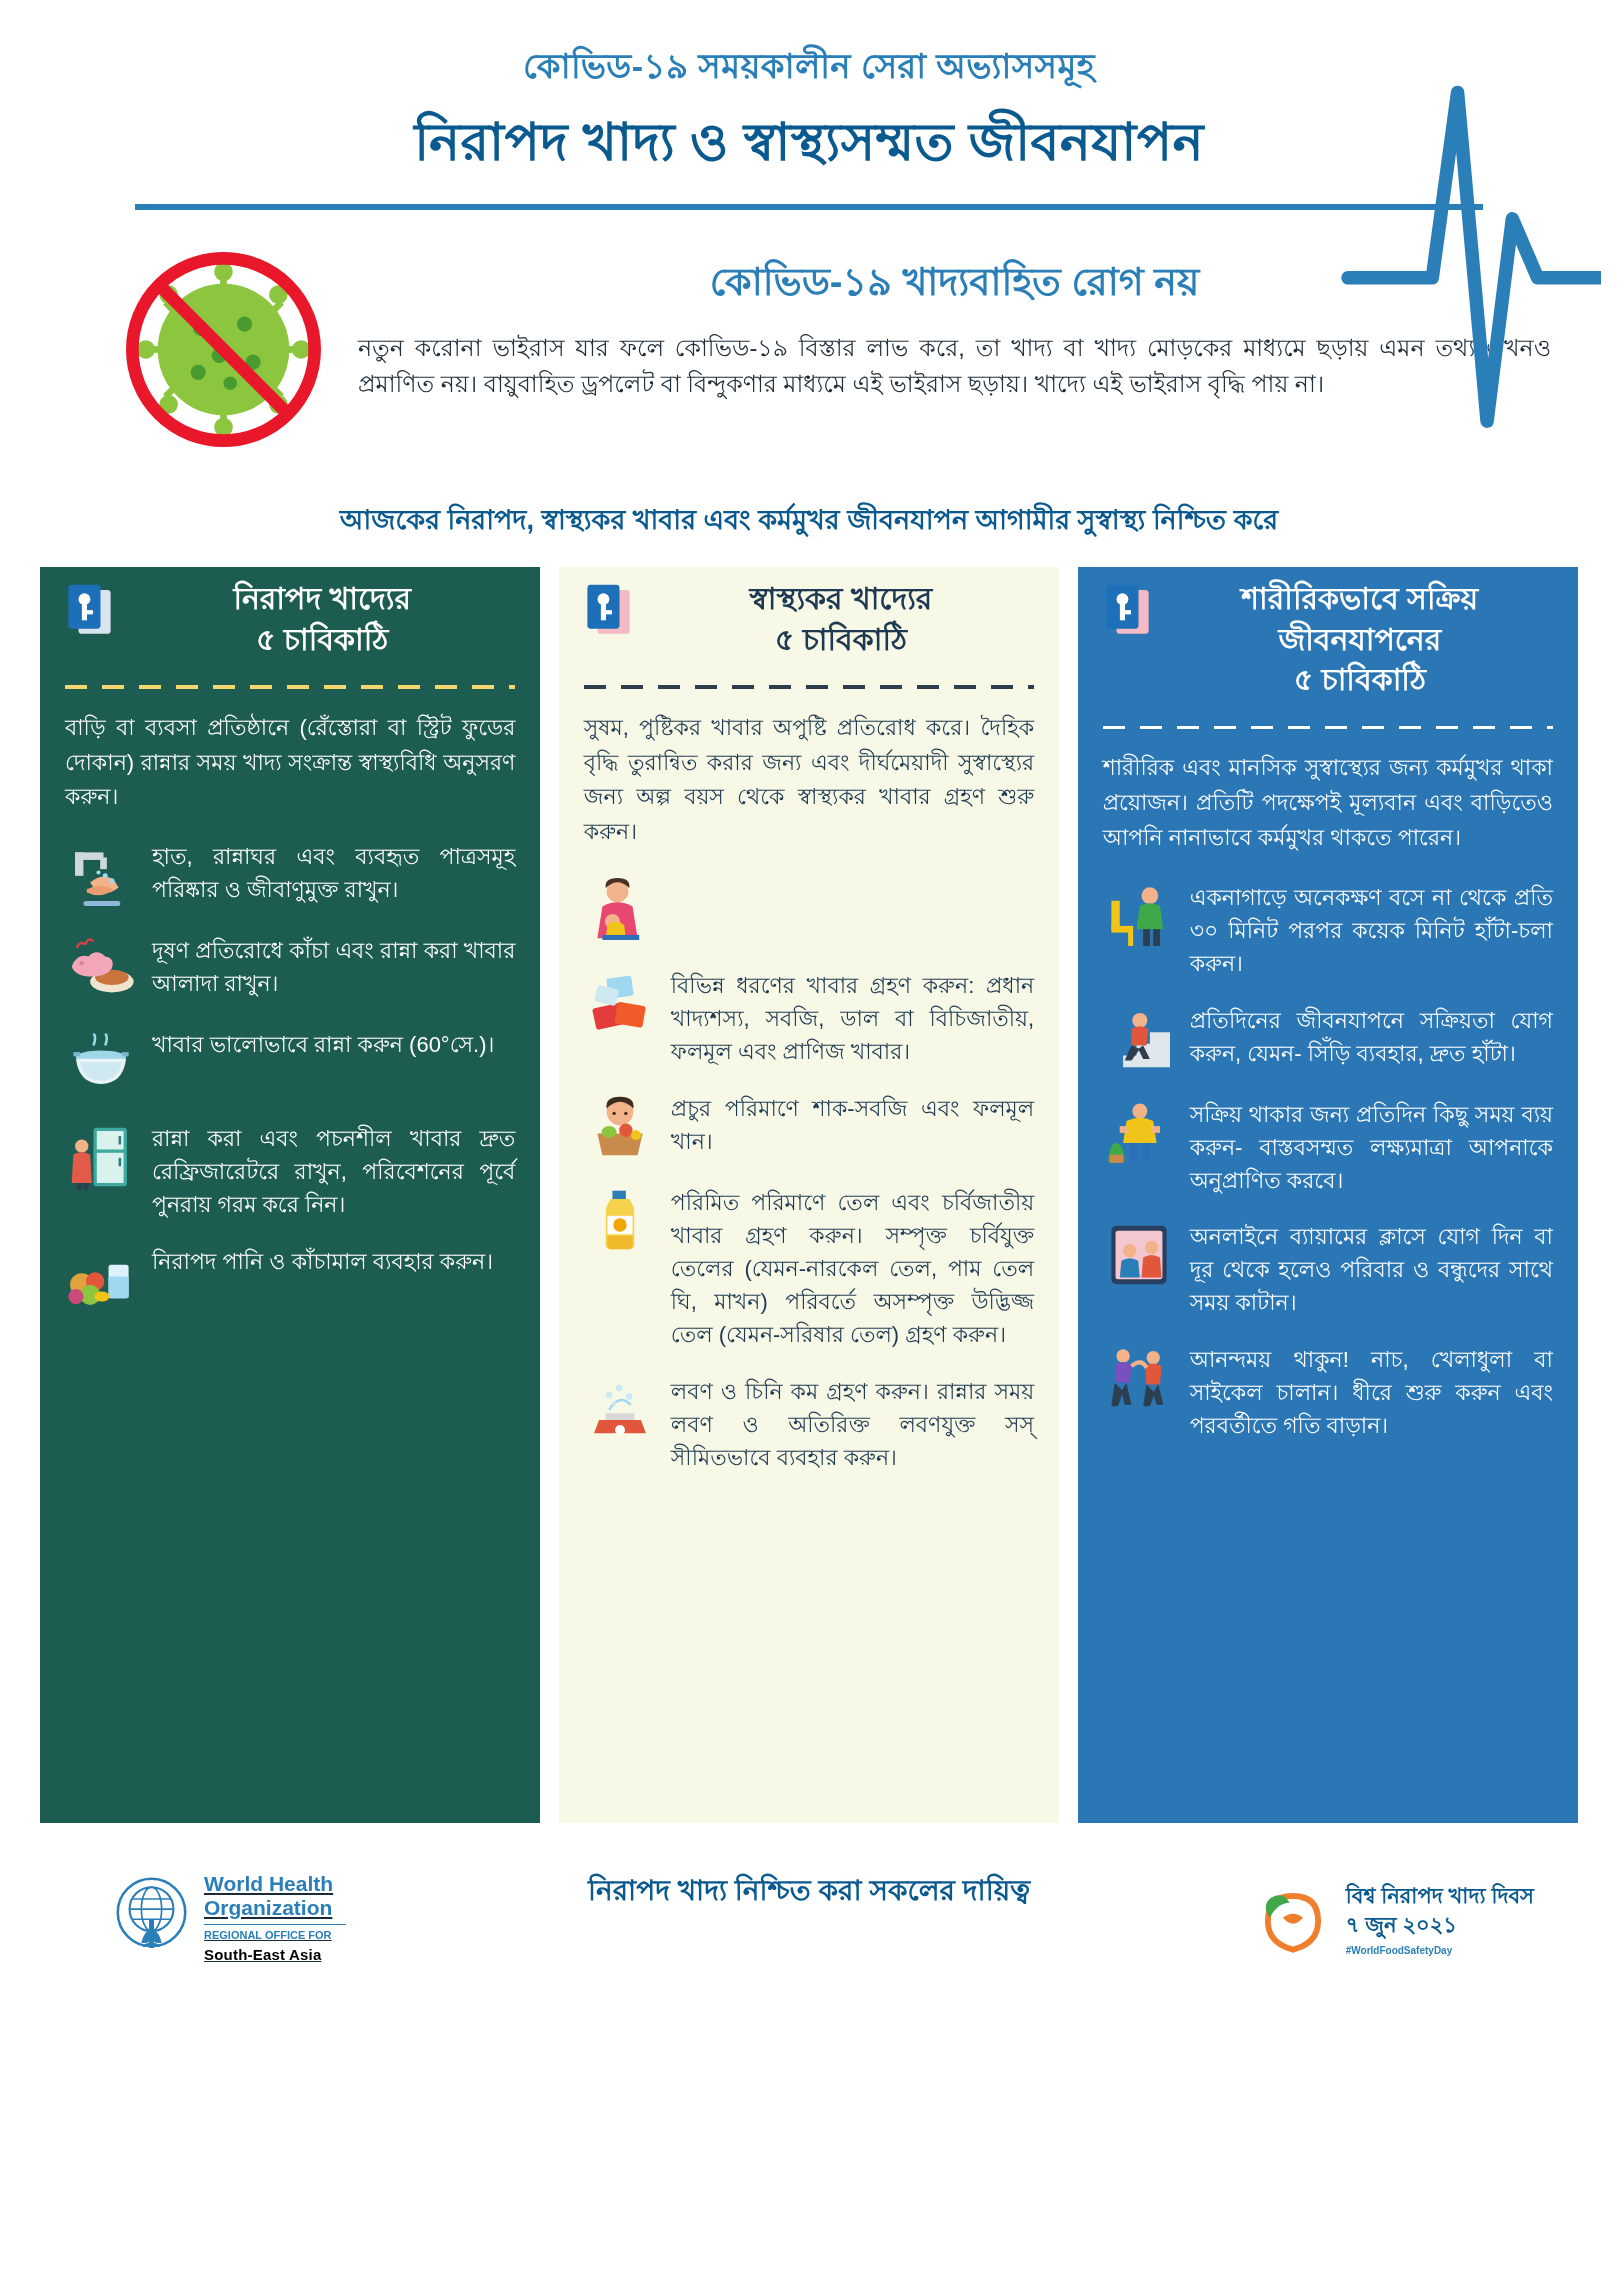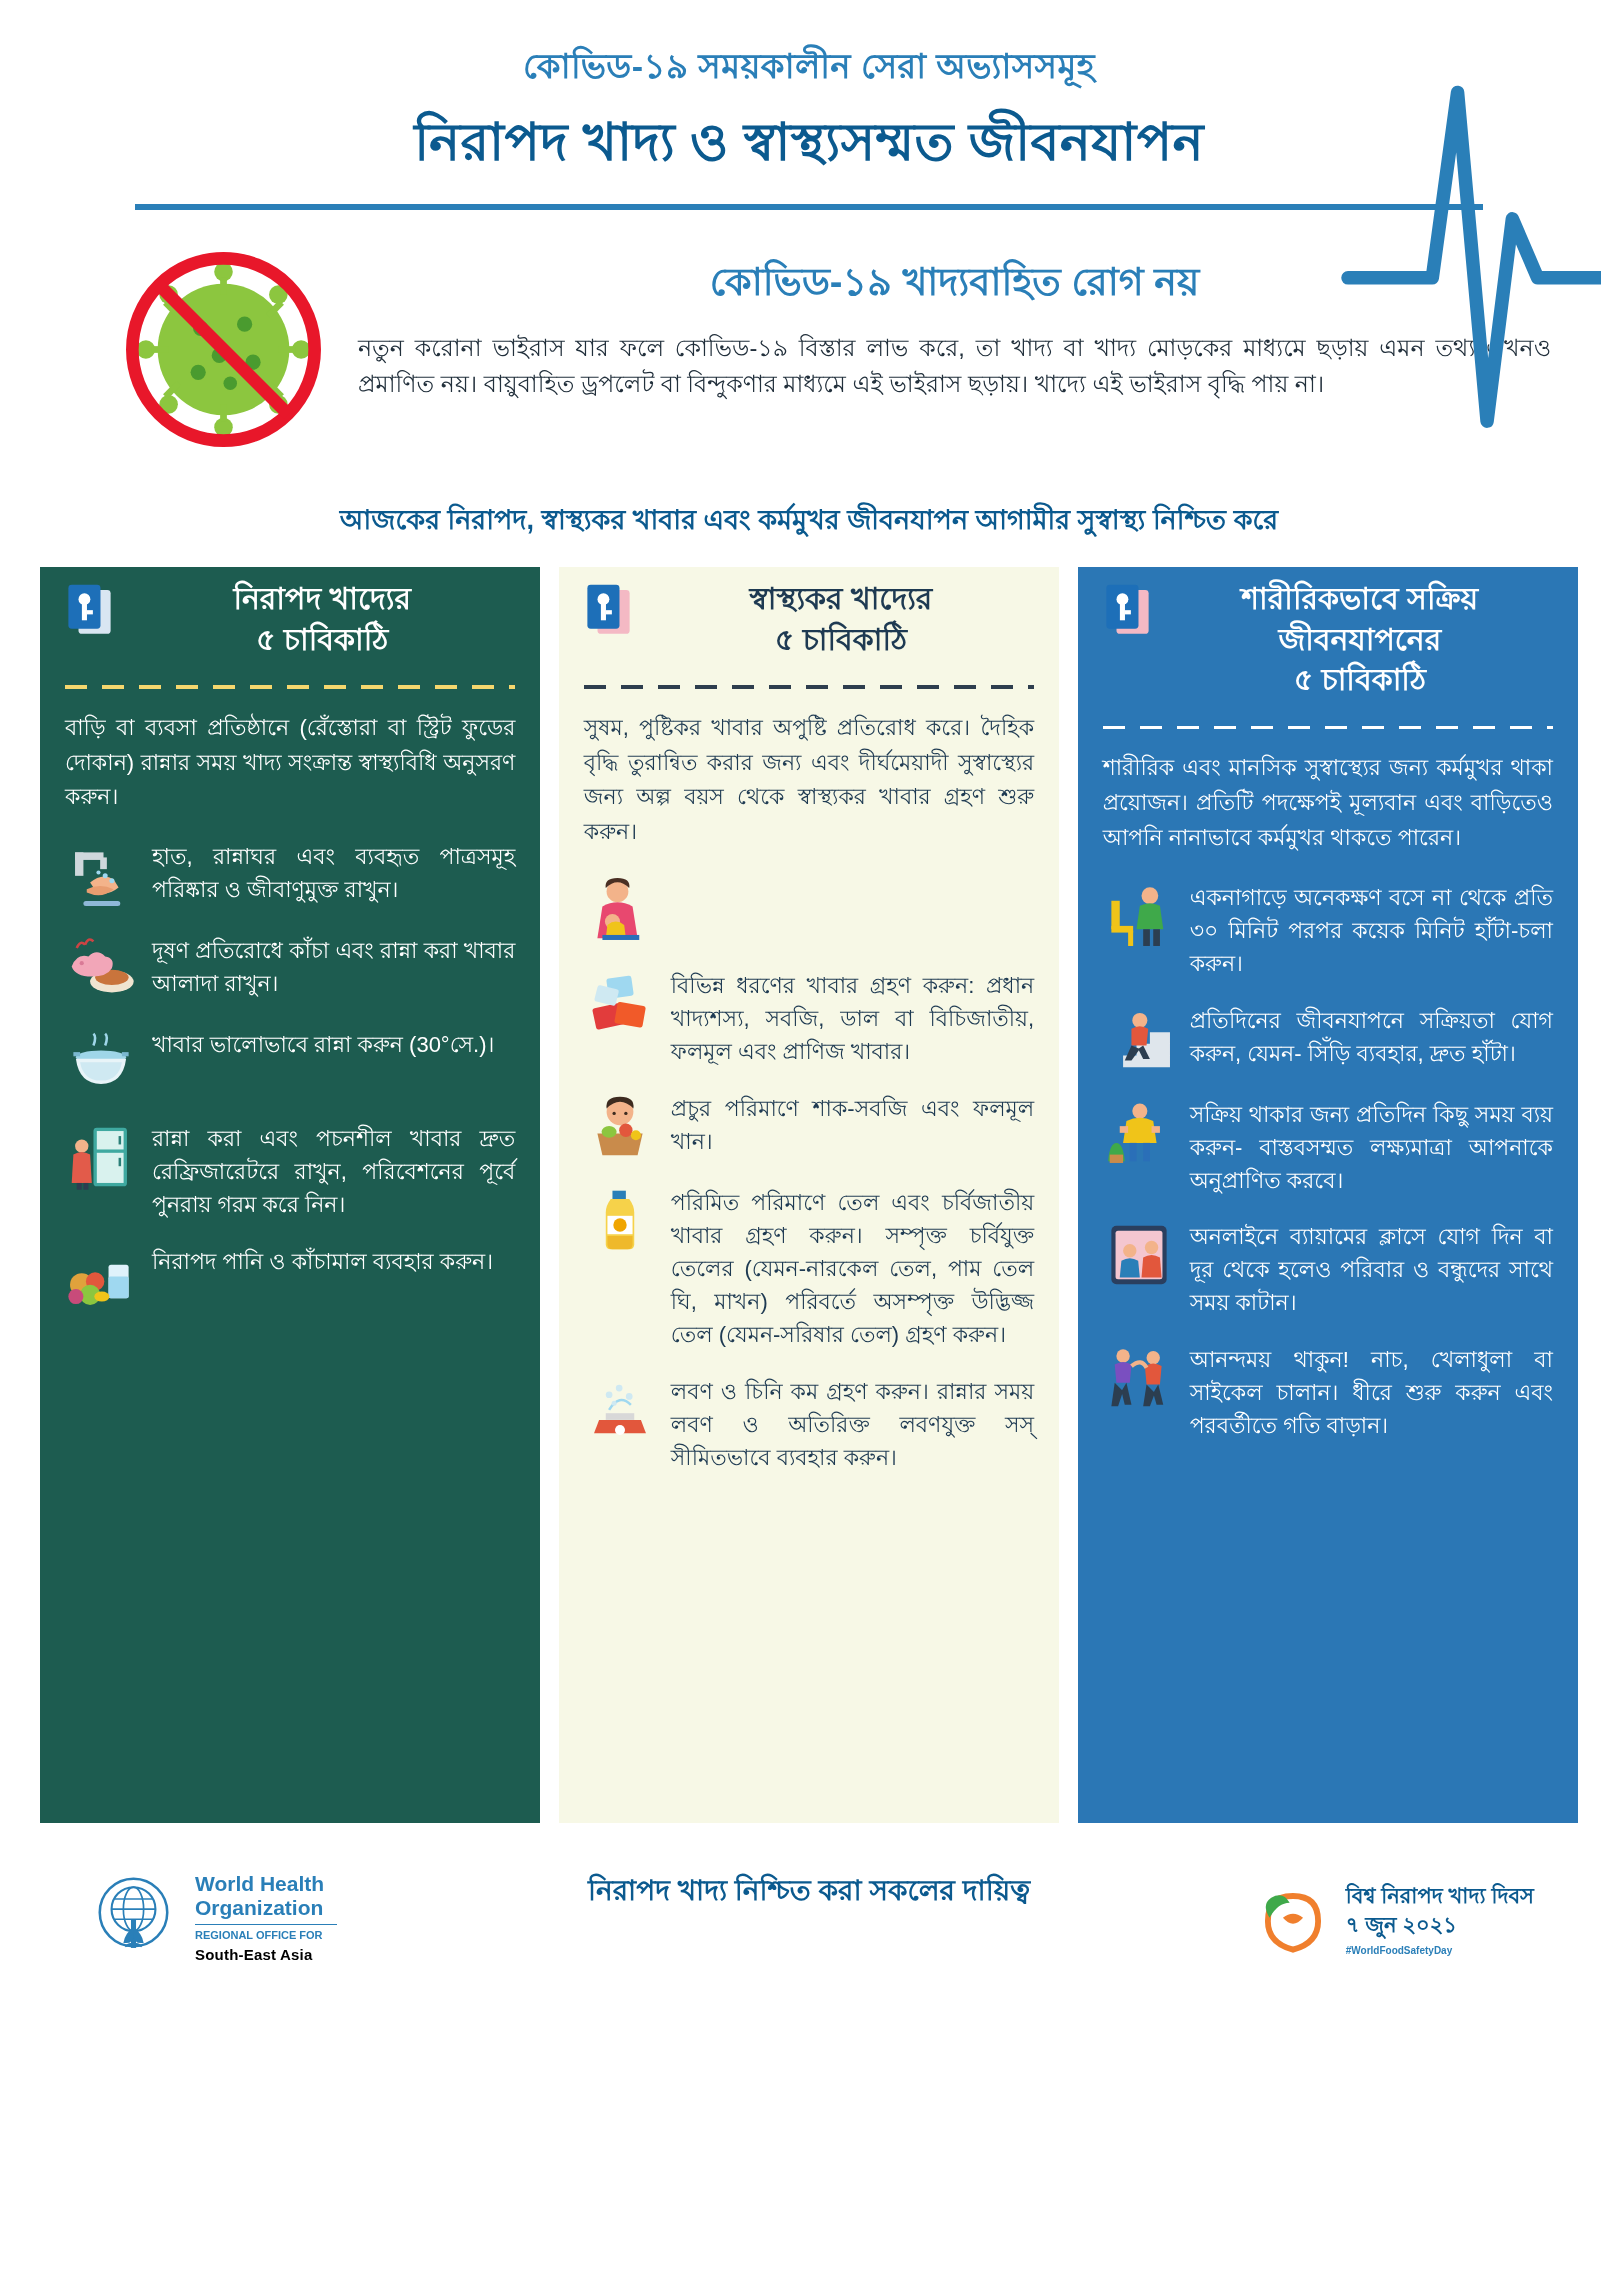--- a/index.html
+++ b/index.html
@@ -162,25 +162,26 @@
     margin-top: 34px;
     position: relative;
     height: 177px;
   }
   .footer-lines { text-align: center; padding-top: 11.8px; }
   .footer-line1 { font-size: 28px; font-weight: 700; color: #0b5a8f; margin-bottom: 17px; }
   .footer-line2 { font-size: 31px; font-weight: 700; color: #e2571e; }
 
   .who-logo {
     position: absolute;
-    left: 93px;
+    left: 111px;
     top: 15px;
     display: flex;
     align-items: flex-start;
-    gap: 21px;
+    gap: 12px;
+    text-decoration: underline;
   }
   .who-text { line-height: 1.12; }
   .who-text .t1 { font-size: 21px; color: #2a7fb8; font-weight: 700; }
   .who-text .t2 { font-size: 15px; color: #000000; font-weight: 700; margin-top: 5.9px; letter-spacing: 0.2px; }
   .who-underline { width: 142px; height: 1.7px; background: #2a7fb8; margin: 4.2px 0 3.4px; }
 
   .wfsd {
     position: absolute;
     right: 84px;
     top: 25px;
@@ -301,21 +302,21 @@
         <svg viewBox="0 0 86 86" width="72" height="72">
           <ellipse cx="43" cy="36" rx="30" ry="8" fill="#9fd6e8"></ellipse>
           <rect x="10" y="30" width="8" height="5" fill="#7ab8d0"></rect>
           <rect x="68" y="30" width="8" height="5" fill="#7ab8d0"></rect>
           <path d="M13 38 q4 30 30 30 q26 0 30-30z" fill="#e8f4f8"></path>
           <path d="M18 42 q4 22 25 22 q21 0 25-22z" fill="#cfe9f2"></path>
           <path d="M34 22 q4-10 0-14" stroke="#9fd6e8" stroke-width="3" fill="none"></path>
           <path d="M48 22 q4-10 0-14" stroke="#9fd6e8" stroke-width="3" fill="none"></path>
         </svg>
       </div>
-      <div class="tip-text">খাবার ভালোভাবে রান্না করুন (30°সে.)।</div>
+      <div class="tip-text">খাবার ভালোভাবে রান্না করুন (60°সে.)।</div>
     </div>
 
     <div class="tip">
       <div class="tip-icon">
         <svg viewBox="0 0 86 86" width="72" height="72">
           <rect x="34" y="8" width="40" height="70" rx="4" fill="#3fa9a0"></rect>
           <rect x="38" y="12" width="32" height="22" fill="#d9f2ee"></rect>
           <rect x="38" y="38" width="32" height="36" fill="#d9f2ee"></rect>
           <rect x="64" y="18" width="3" height="10" fill="#2a7f78"></rect>
           <rect x="64" y="44" width="3" height="10" fill="#2a7f78"></rect>

